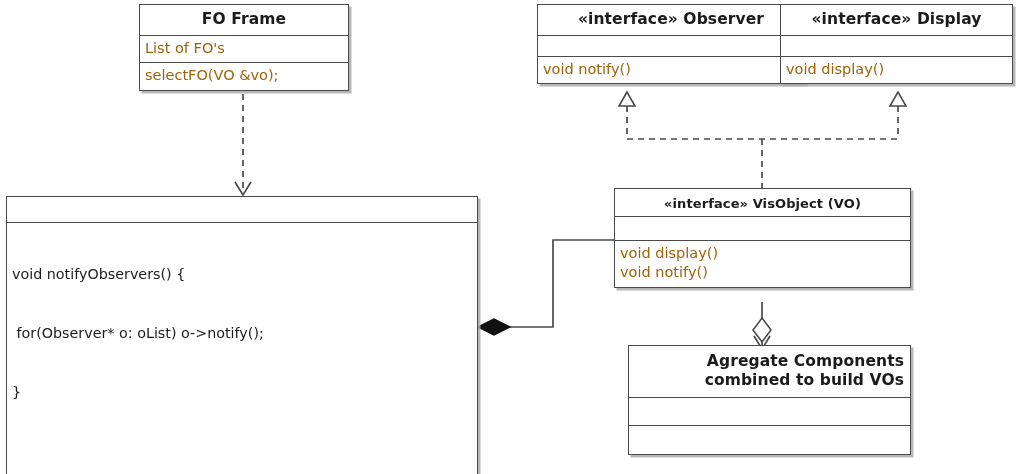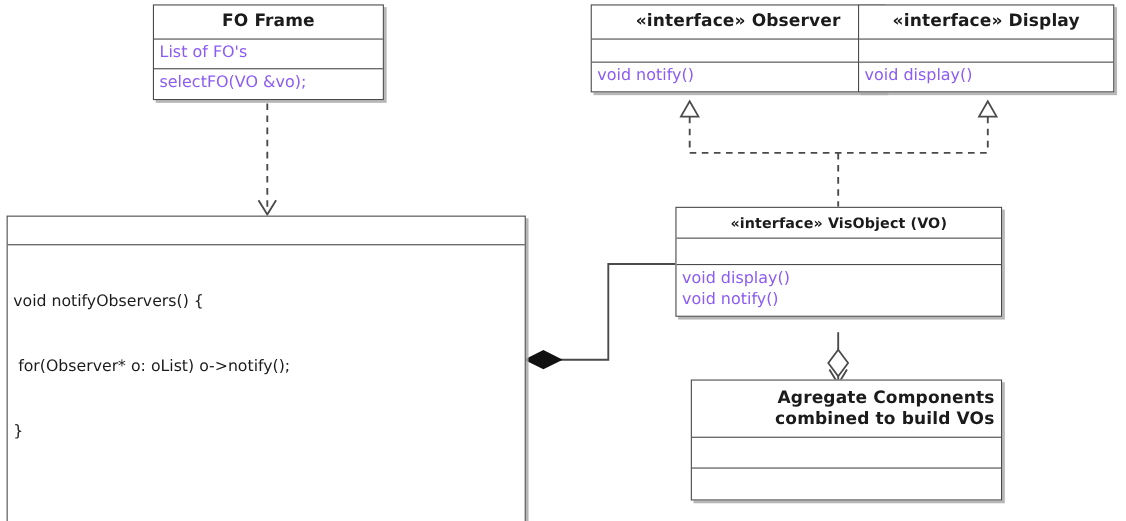--- a/index.html
+++ b/index.html
@@ -47,21 +47,21 @@
     padding: 5px 6px 6px 6px;
     line-height: 1.22;
     letter-spacing: 0.1px;
   }
   .c-title.multiline {
     text-align: right;
     padding-left: 14px;
   }
   .c-attrs, .c-ops {
     font-size: 14.5px;
-    color: #8b5cf6;
+    color: #a16207;
     padding: 3px 5px 4px 5px;
     line-height: 1.34;
   }
   .c-empty {
     height: 21px;
   }
   .c-code {
     font-size: 14.3px;
     color: #1b1b1b;
     padding: 3px 5px 3px 5px;

